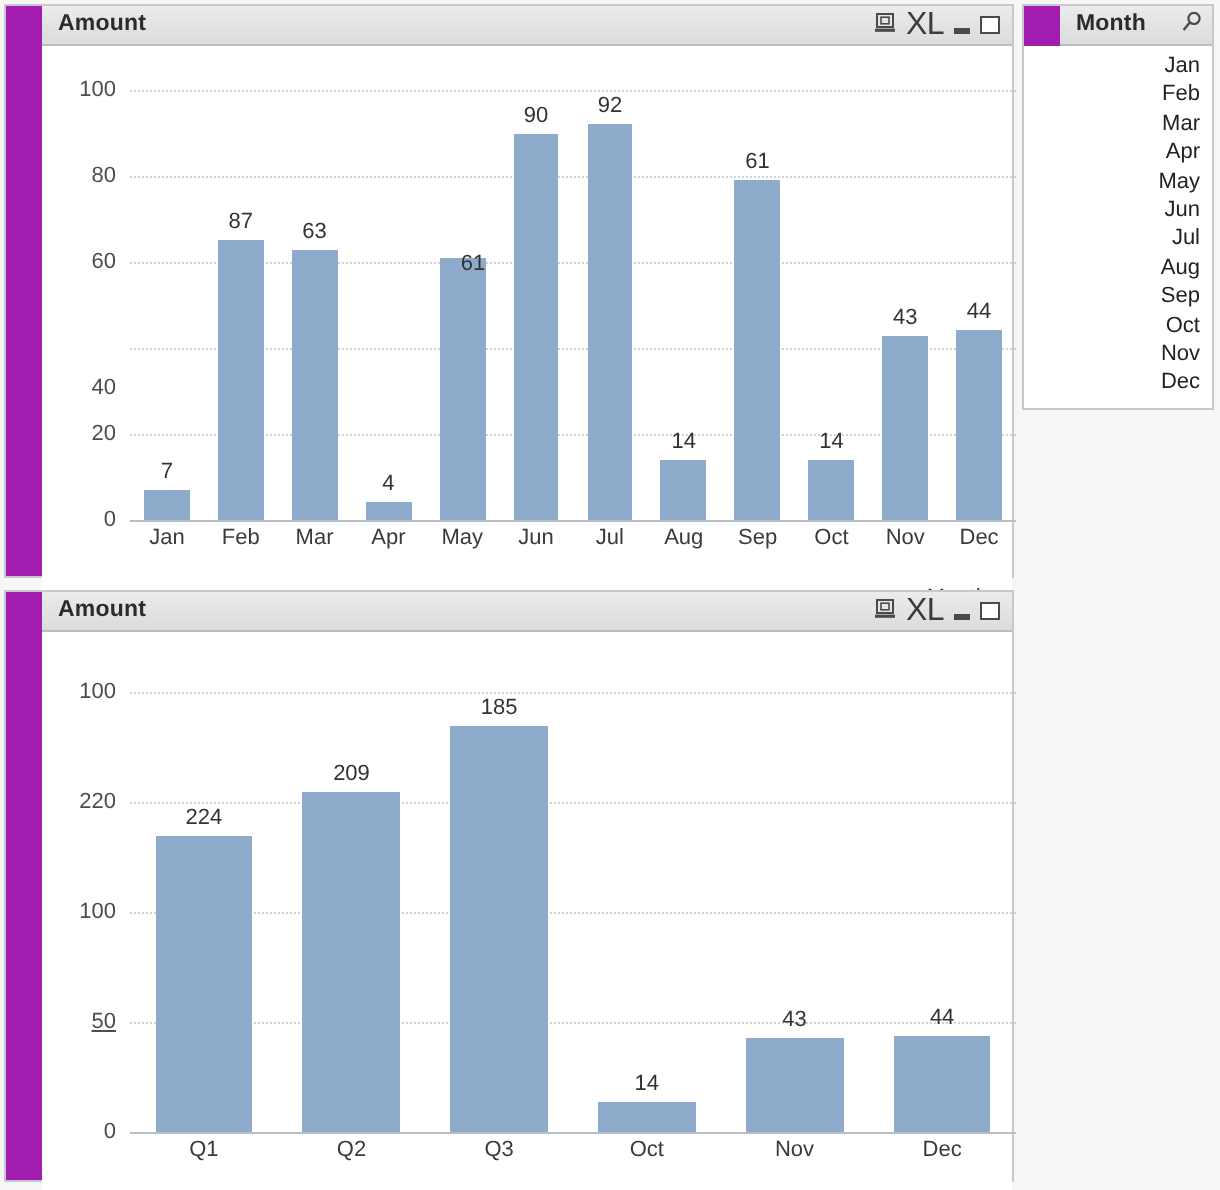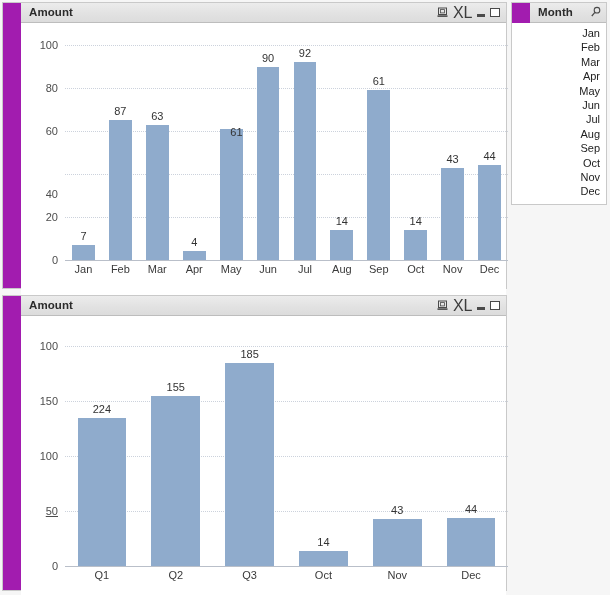--- a/index.html
+++ b/index.html
@@ -245,28 +245,28 @@
     </div>
     <div class="chart-body">
       <div class="plot" id="plot2" style="left:44px; top:30px; width:443px; height:220px;">
           <div class="axisline" style="top: 220px;"></div>
           <div class="ytick" style="top: 220px; right: 450px;">0</div>
           <div class="gridline" style="top: 165px;"></div>
           <div class="ytick" style="top: 165px; right: 450px; text-decoration: underline;">50</div>
           <div class="gridline" style="top: 110px;"></div>
           <div class="ytick" style="top: 110px; right: 450px;">100</div>
           <div class="gridline" style="top: 55px;"></div>
-          <div class="ytick" style="top: 55px; right: 450px;">150</div>
+          <div class="ytick" style="top: 55px; right: 450px;">220</div>
           <div class="gridline" style="top: 0px;"></div>
           <div class="ytick" style="top: 0px; right: 450px;">100</div>
           <div class="bar" style="left: 12.5517px; width: 48.73px; height: 148.5px; background: rgb(143, 171, 204);"></div>
           <div class="bar-label" style="left: 0px; width: 73.8333px; top: 56.5px;">224</div>
           <div class="xtick" style="left: 0px; width: 73.8333px; top: 223px;">Q1</div>
           <div class="bar" style="left: 86.385px; width: 48.73px; height: 170.5px; background: rgb(143, 171, 204);"></div>
-          <div class="bar-label" style="left: 73.8333px; width: 73.8333px; top: 34.5px;">155</div>
+          <div class="bar-label" style="left: 73.8333px; width: 73.8333px; top: 34.5px;">209</div>
           <div class="xtick" style="left: 73.8333px; width: 73.8333px; top: 223px;">Q2</div>
           <div class="bar" style="left: 160.218px; width: 48.73px; height: 203.5px; background: rgb(143, 171, 204);"></div>
           <div class="bar-label" style="left: 147.667px; width: 73.8333px; top: 1.5px;">185</div>
           <div class="xtick" style="left: 147.667px; width: 73.8333px; top: 223px;">Q3</div>
           <div class="bar" style="left: 234.052px; width: 48.73px; height: 15.4px; background: rgb(143, 171, 204);"></div>
           <div class="bar-label" style="left: 221.5px; width: 73.8333px; top: 189.6px;">14</div>
           <div class="xtick" style="left: 221.5px; width: 73.8333px; top: 223px;">Oct</div>
           <div class="bar" style="left: 307.885px; width: 48.73px; height: 47.3px; background: rgb(143, 171, 204);"></div>
           <div class="bar-label" style="left: 295.333px; width: 73.8333px; top: 157.7px;">43</div>
           <div class="xtick" style="left: 295.333px; width: 73.8333px; top: 223px;">Nov</div>

